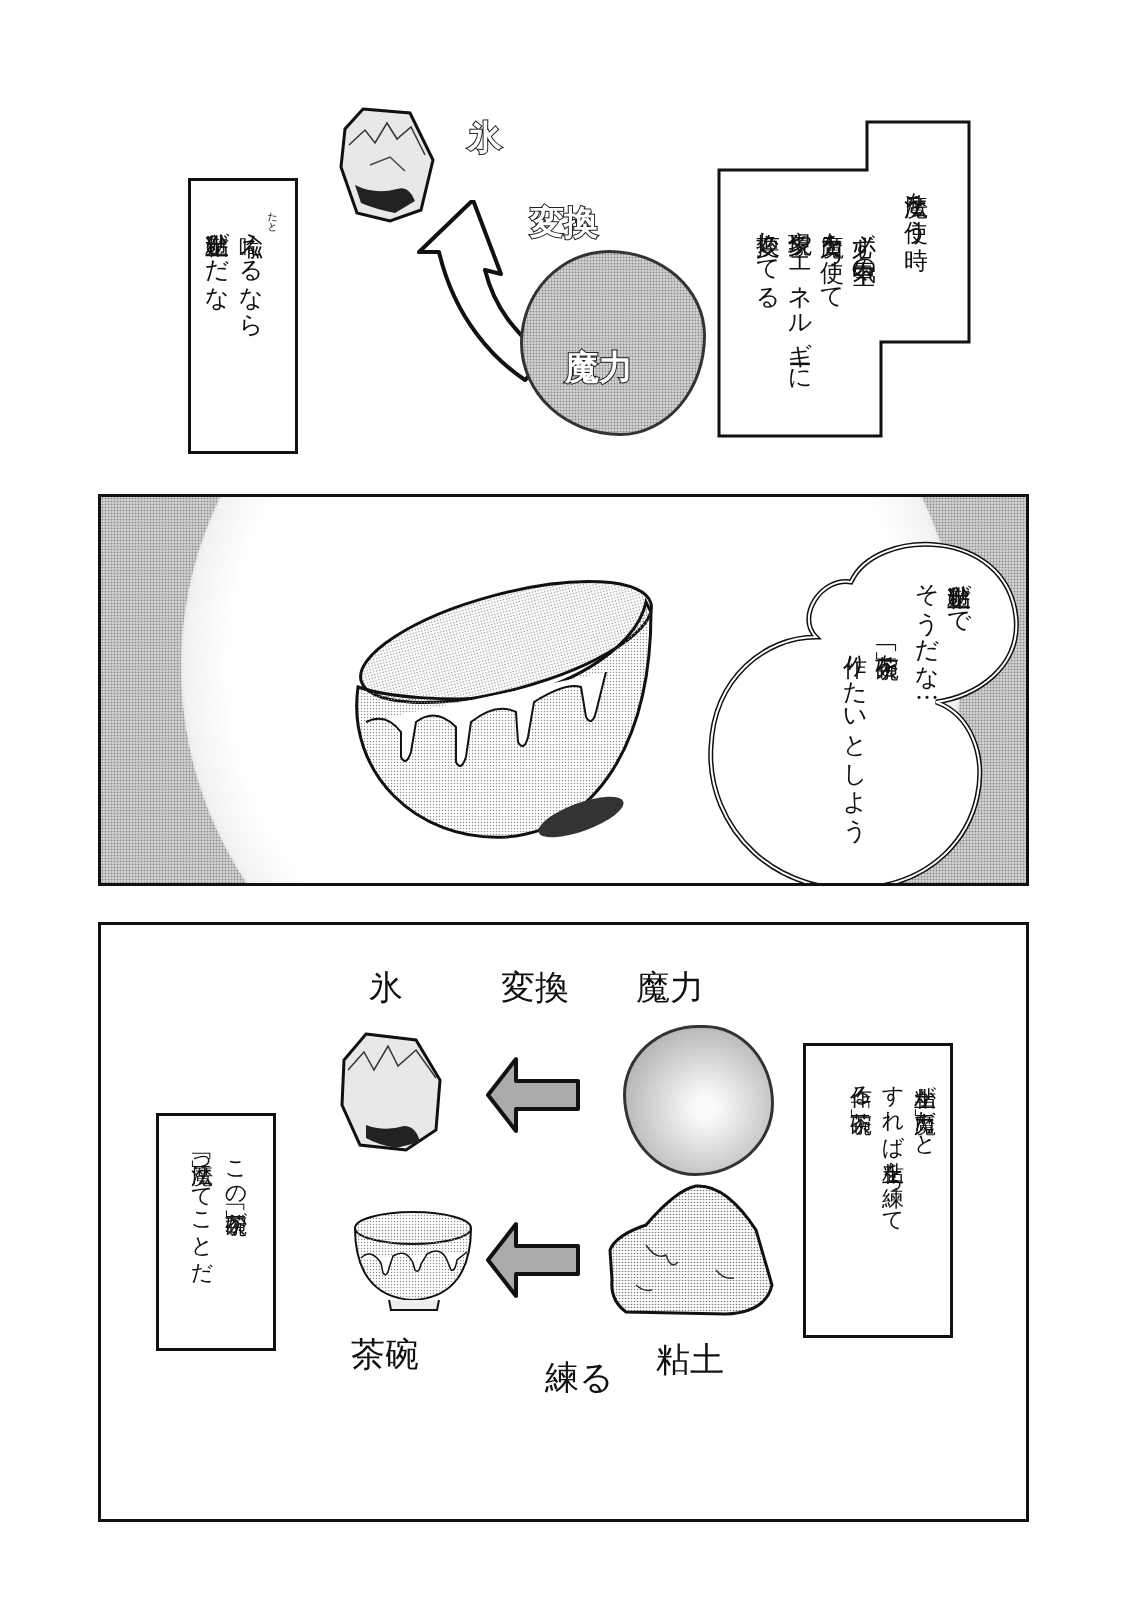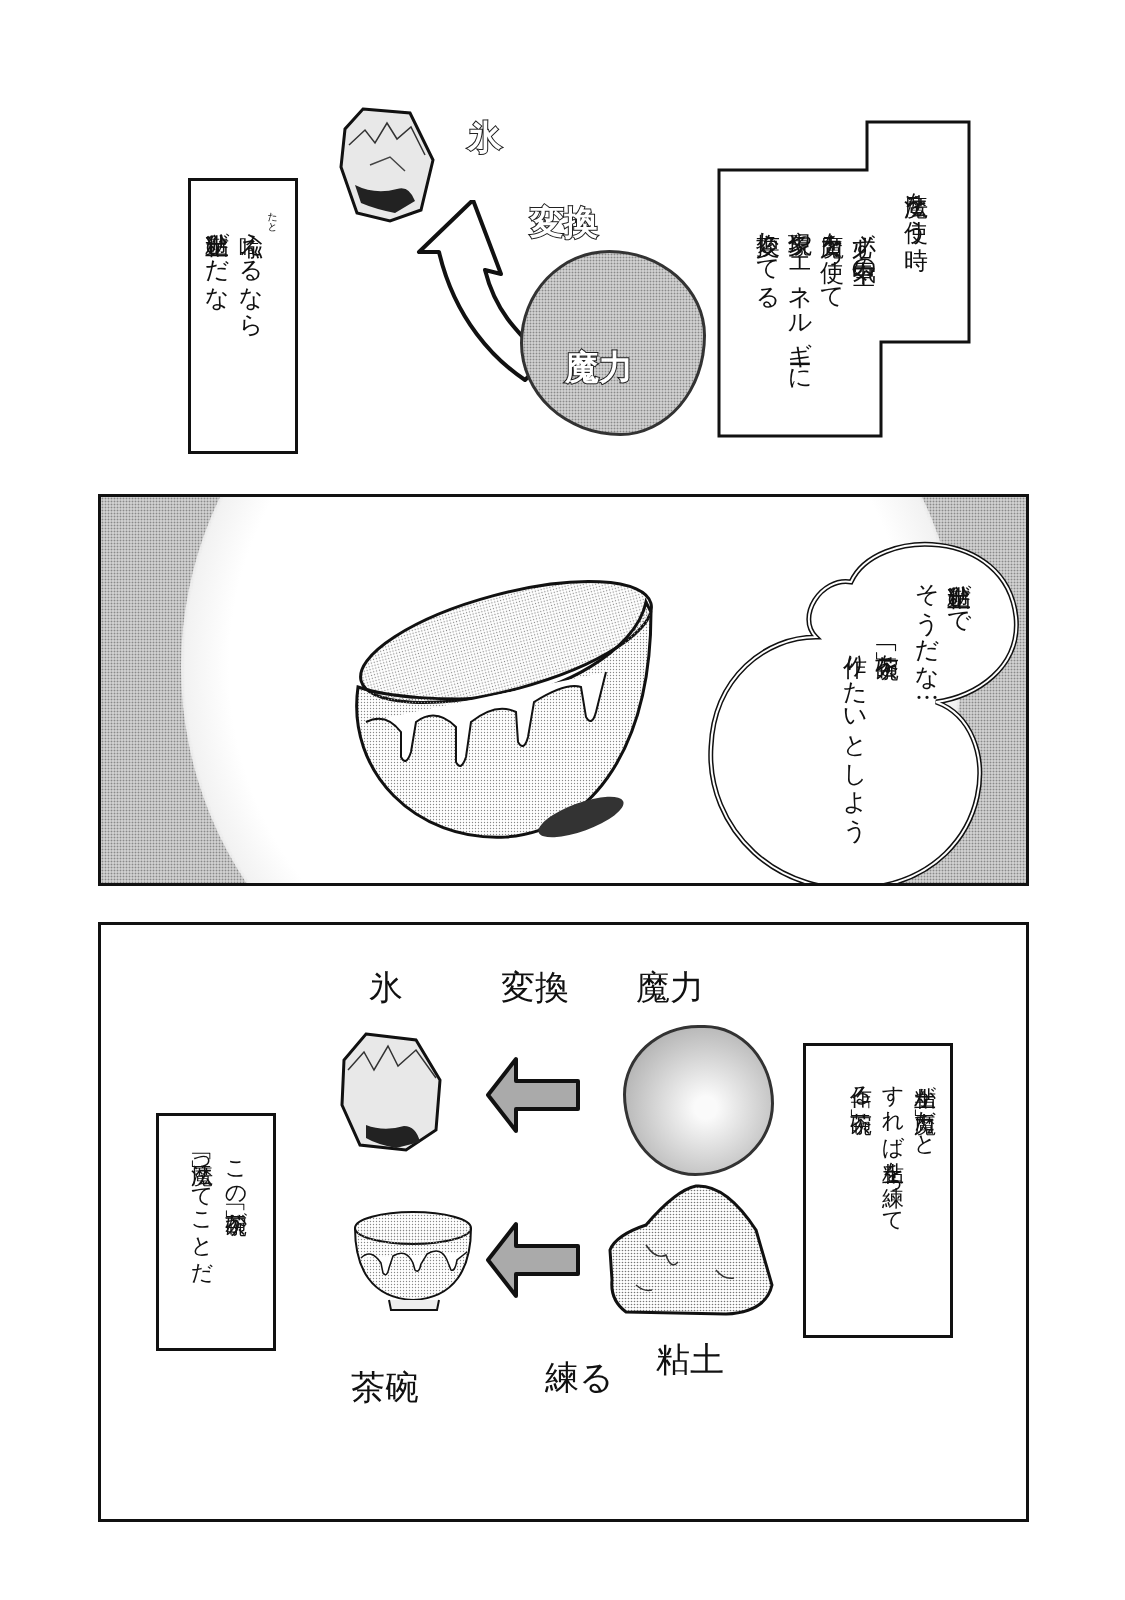--- a/index.html
+++ b/index.html
@@ -120,16 +120,16 @@
   <svg class="abs" style="left:505px;top:255px;" width="170" height="140" viewBox="0 0 170 140">
     <pattern id="dots3" width="3" height="3" patternUnits="userSpaceOnUse">
         <circle cx="1.5" cy="1.5" r="0.8" fill="#777"></circle>
       </pattern>
     <path d="M4,70 Q10,55 40,45 Q70,10 90,6 Q120,4 150,50 L166,105 Q160,132 120,134 L20,132 Q4,120 6,100 Z" fill="url(#dots3)" stroke="#111" stroke-width="3"></path>
     <path d="M40,65 Q50,80 60,75 Q65,90 72,82" fill="none" stroke="#333" stroke-width="1.5"></path>
     <path d="M110,90 Q118,100 128,98" fill="none" stroke="#333" stroke-width="1.5"></path>
     <path d="M30,105 Q38,112 46,110" fill="none" stroke="#333" stroke-width="1.5"></path>
   </svg>
 
-  <div class="abs lbl" style="left:250px;top:440px;">茶碗</div>
+  <div class="abs lbl" style="left:250px;top:407px;">茶碗</div>
   <div class="abs lbl" style="left:400px;top:430px;margin-left:44px;">練る</div>
   <div class="abs lbl" style="left:555px;top:412px;">粘土</div>
 </div>
 
 </body></html>

